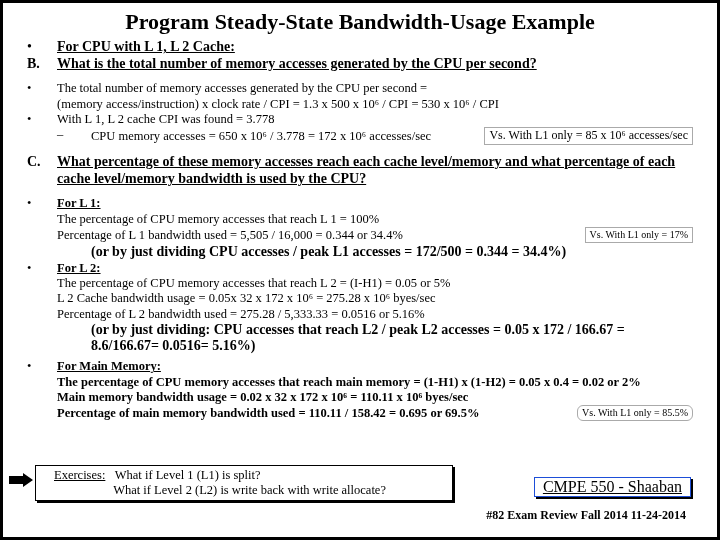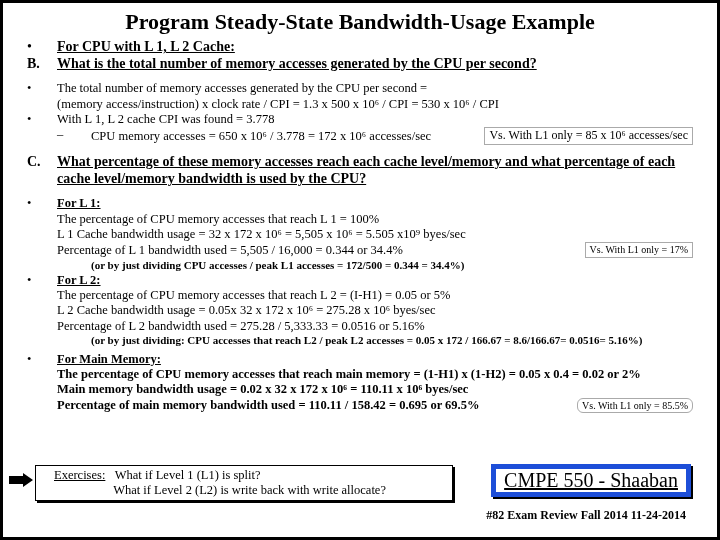--- a/index.html
+++ b/index.html
@@ -34,21 +34,21 @@
   }
   .bullet {
     width: 30px;
     flex: 0 0 30px;
   }
   .content { flex: 1; }
   .u { text-decoration: underline; }
   .b { font-weight: bold; }
   .sub { font-size: 12.5px; line-height: 1.15; }
   .dash { width: 34px; flex: 0 0 34px; }
-  .tiny { font-size: 11px; }
+  .tiny { font-size: 14px; }
   .cmprow { display:flex; align-items:center; }
   .cmpval { flex:1; }
   .cmpbox {
     font-size: 10px;
     border: 1px solid #aaa;
     padding: 1px 4px;
     white-space: nowrap;
     margin-left: 4px;
     background:#fff;
   }
@@ -68,24 +68,24 @@
     left: 6px;
     bottom: 50px;
     width: 24px;
     height: 14px;
   }
   .arrow svg { display:block; }
   .course-box {
     position: absolute;
     right: 26px;
     bottom: 40px;
-    border: 5px solid #1d4ed8;
+    border: 1px solid #1d4ed8;
     box-shadow: 2px 2px 0 #000;
     padding: 0 8px;
-    font-size: 20px;
+    font-size: 16px;
     background:#fff;
     text-decoration: underline;
   }
   .footer {
     position:absolute;
     right: 31px;
     bottom: 14px;
     font-size: 12px;
   }
   .spacer4{height:4px;}
@@ -145,24 +145,20 @@
   <div class="row sub">
     <div class="bullet">•</div>
     <div class="content u b">For L 1:</div>
   </div>
   <div class="row sub">
       <div class="bullet"></div>
     <div class="content">The percentage of CPU memory accesses that reach L 1 = 100%</div>
     </div>
   <div class="row sub">
       <div class="bullet"></div>
-    <div class="content">L 1 Cache bandwidth usage =  32 x 172 x  10⁶ =  5,505 x 10⁶ = 5.505 x10⁹ byes/sec</div>
-    </div>
-  <div class="row sub">
-      <div class="bullet"></div>
     <div class="content cmprow">
       <div class="cmpval">Percentage of L 1 bandwidth used = 5,505 / 16,000 = 0.344 or  34.4%</div>
       <div class="cmpbox">Vs.  With L1 only = 17%</div>
     </div>
     </div>
   <div class="row">
       <div class="bullet"></div>
       <div class="dash"></div>
     <div class="content tiny b">(or   by just dividing   CPU accesses / peak L1 accesses  =  172/500  =  0.344 = 34.4%)</div>
     </div>

